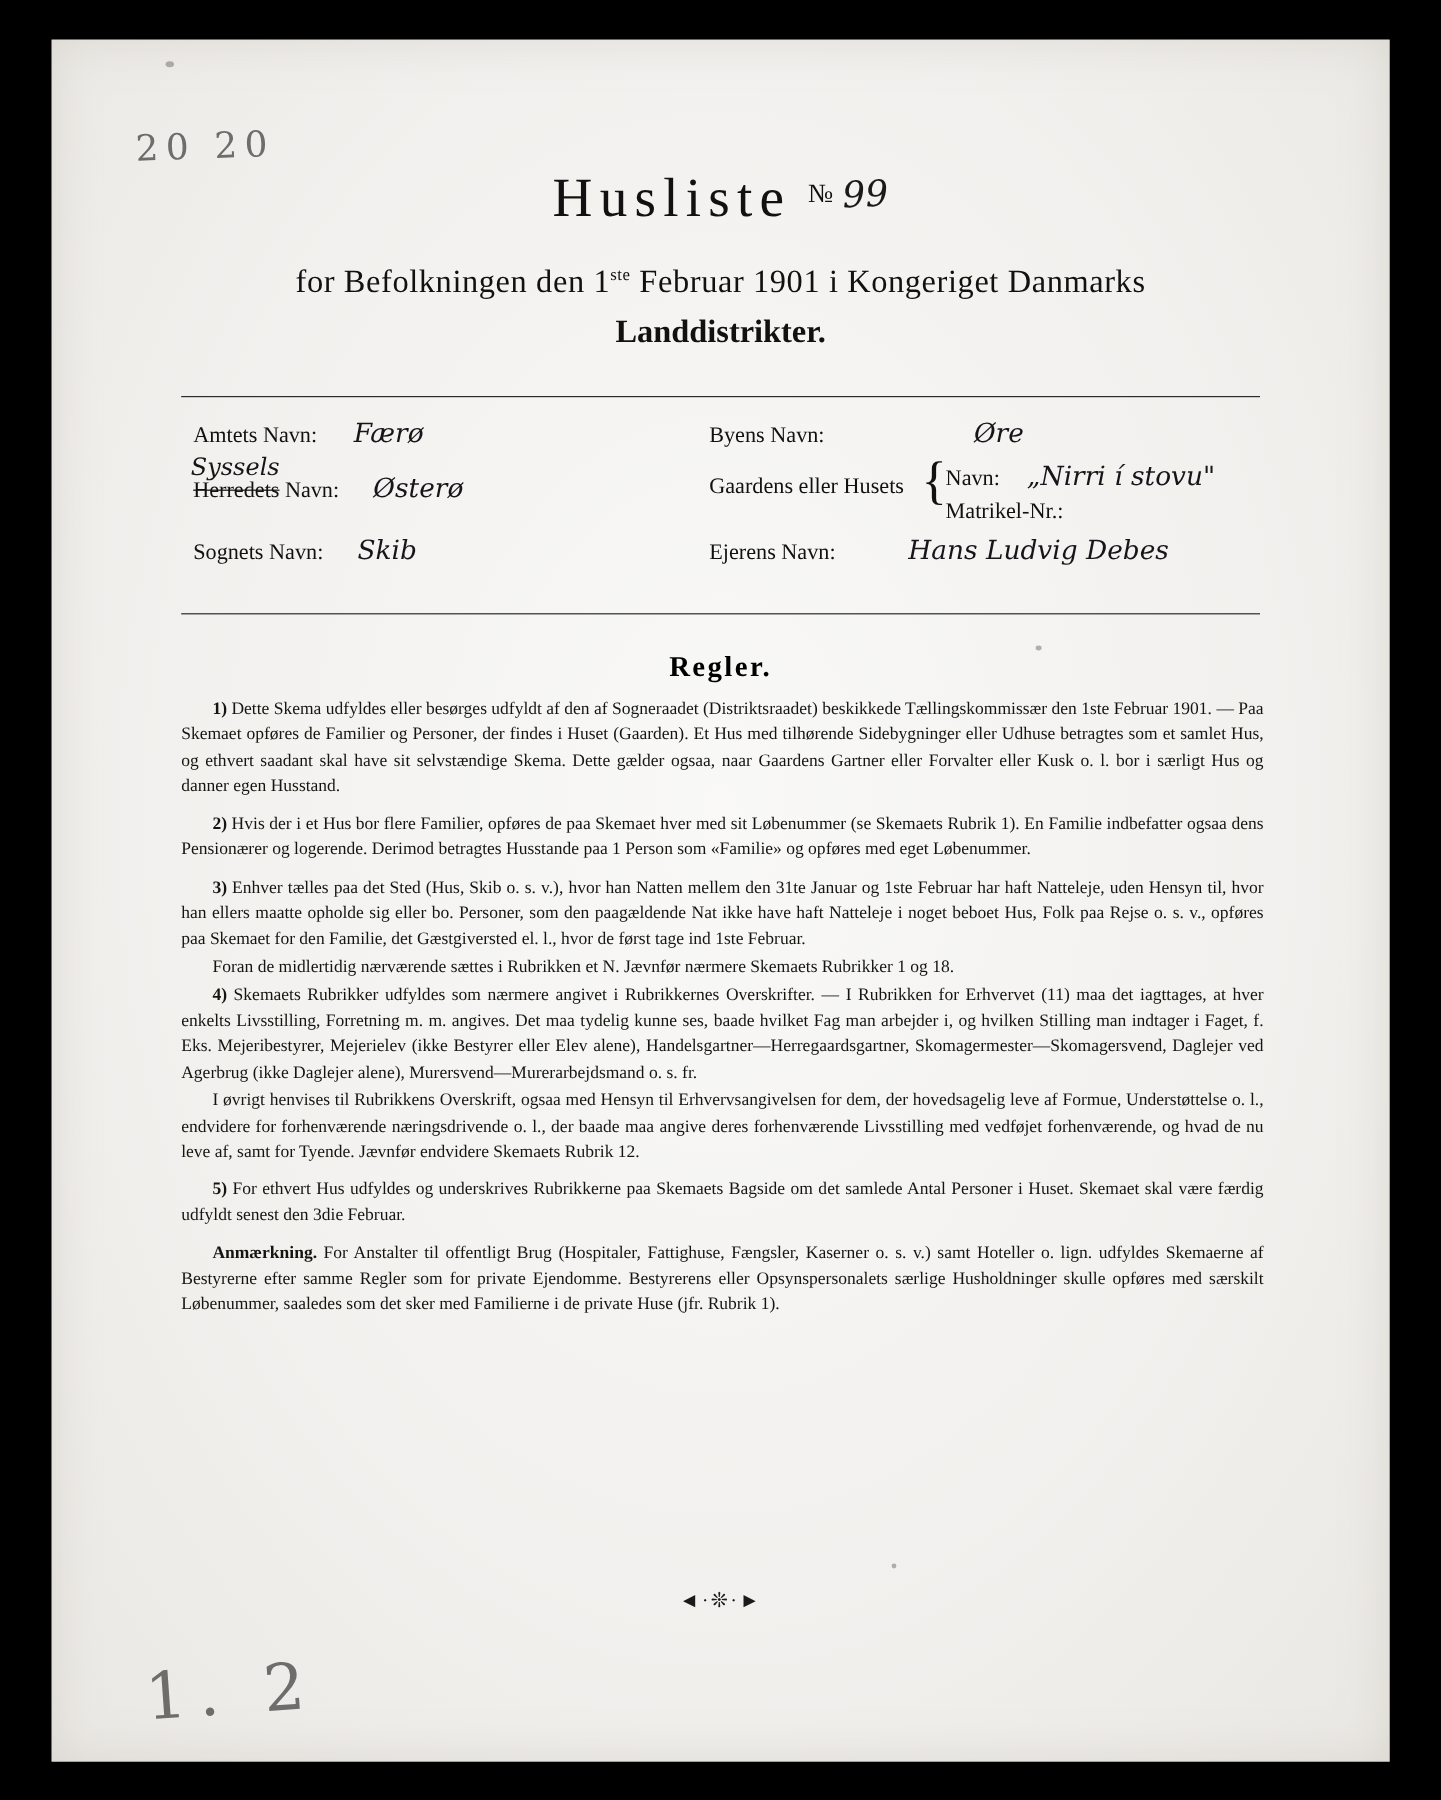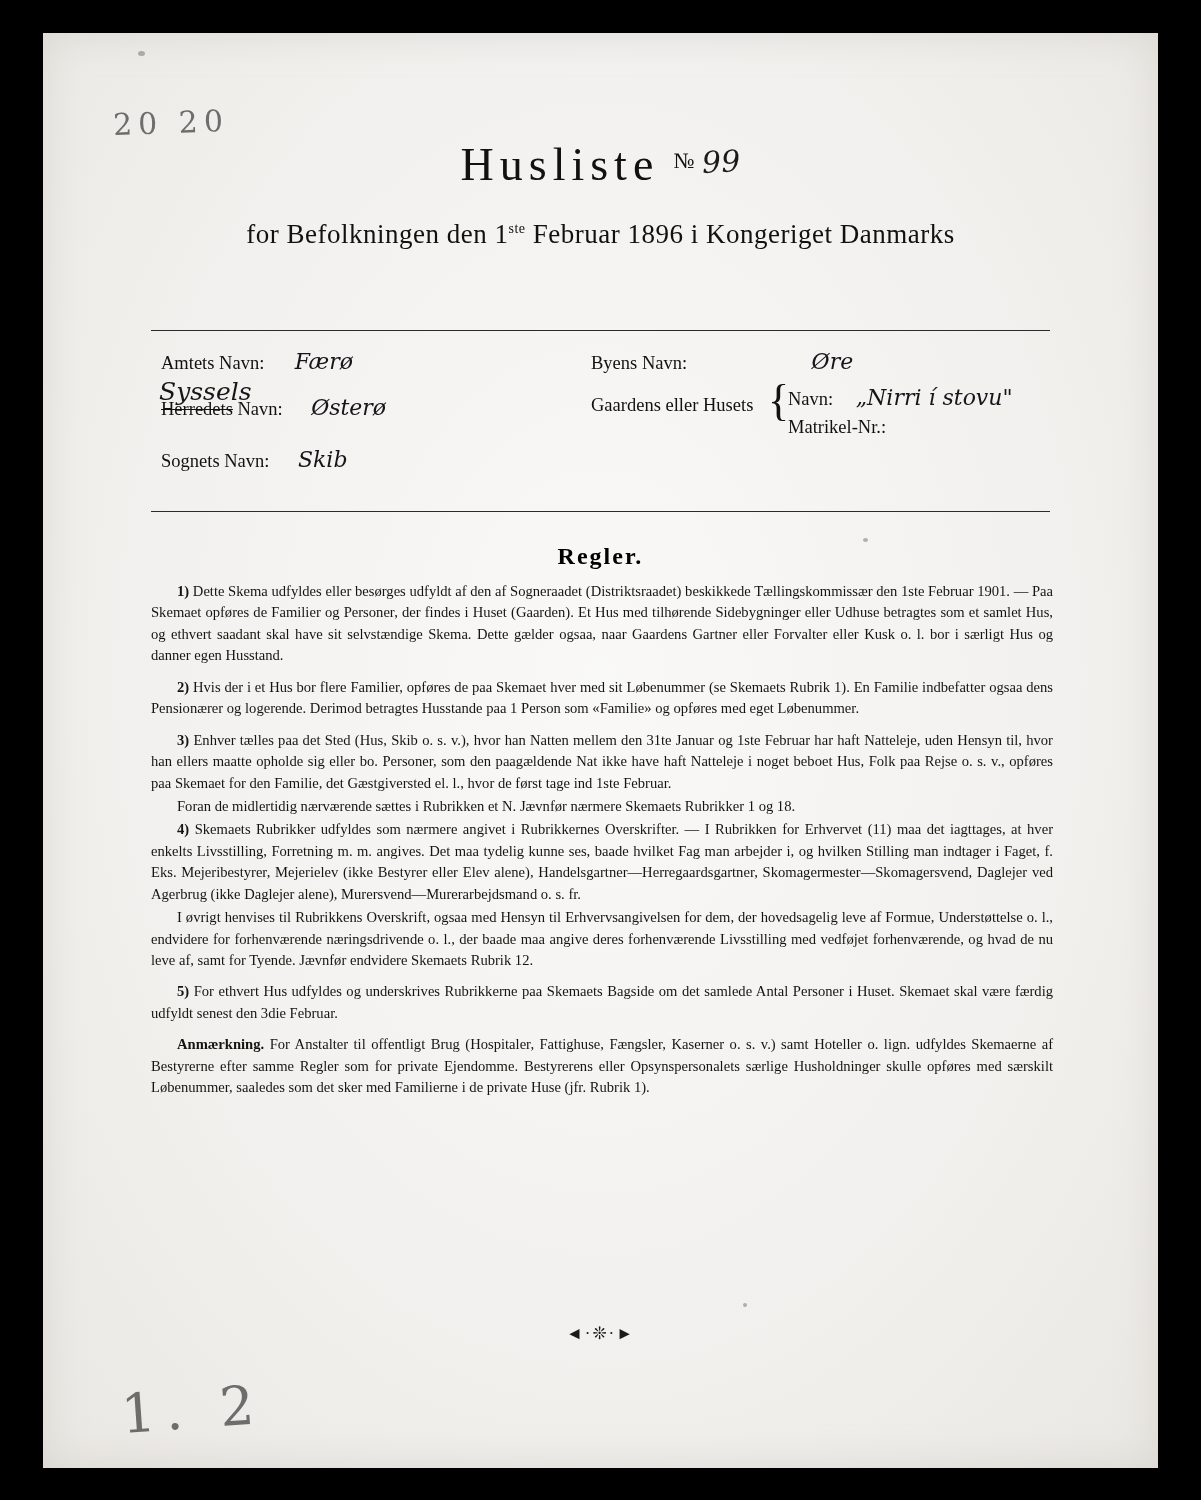--- a/index.html
+++ b/index.html
@@ -134,21 +134,21 @@
     position: absolute;
     white-space: nowrap;
   }
   .fld .lbl { font-size: 18.5px; }
   .hand {
     font-family: "DejaVu Serif", serif;
     font-style: italic;
     font-size: 22px;
     color: #15151a;
   }
-  .hand-sm { font-size: 25px; }
+  .hand-sm { font-size: 20px; }
   .strike {
     text-decoration: line-through;
   }
   .brace {
     position: absolute;
     font-size: 44px;
     line-height: 40px;
     color: #111;
   }
 
@@ -209,22 +209,23 @@
     <div class="speck" style="left:700px;top:1270px;width:4px;height:4px;"></div>
 
     <div class="pencil pencil-top">20 20</div>
     <div class="pencil pencil-bottom">1. 2</div>
 
     <div class="title-row">
       <span class="main-title">Husliste</span><span class="no-mark">№</span><span class="house-number">99</span>
     </div>
 
     <div class="subtitle">
-      <span>for Befolkningen den 1</span><sup>ste</sup><span> Februar 1896 i Kongeriget Danmarks</span>
+      <span>for Befolkningen den 1</span><sup>ste</sup><span> Februar 1901 i Kongeriget Danmarks</span>
     </div>
+    <div class="subtitle2">Landdistrikter.</div>
 
     <div class="rule rule-top"></div>
 
     <div class="fields">
 
       <div class="fld" style="left:10px; top:4px;">
         <span class="lbl">Amtets Navn:</span>
         <span class="hand" style="margin-left:26px;">Færø</span>
       </div>
 
@@ -251,20 +252,24 @@
       <div class="brace" style="left:617px; top:36px;">{</div>
       <div class="fld" style="left:637px; top:40px;">
         <span class="lbl">Navn:</span>
         <span class="hand" style="margin-left:18px;">„Nirri í stovu"</span>
       </div>
       <div class="fld" style="left:637px; top:68px;">
         <span class="lbl">Matrikel-Nr.:</span>
         <span class="hand" style="margin-left:12px;"></span>
       </div>
 
+      <div class="fld" style="left:440px; top:102px;">
+        <span class="lbl">Ejerens Navn:</span>
+        <span class="hand" style="margin-left:56px;">Hans Ludvig Debes</span>
+      </div>
     </div>
 
     <div class="rule rule-bottom"></div>
 
     <div class="regler-title">Regler.</div>
 
     <div class="rules">
       <p class="indent">
         <span class="num">1)</span>
         <span>Dette Skema udfyldes eller besørges udfyldt af den af Sogneraadet (Distriktsraadet) beskikkede Tællingskommissær den 1ste Februar 1901. — Paa Skemaet opføres de Familier og Personer, der findes i Huset (Gaarden). Et Hus med tilhørende Sidebygninger eller Udhuse betragtes som et samlet Hus, og ethvert saadant skal have sit selvstændige Skema. Dette gælder ogsaa, naar Gaardens Gartner eller Forvalter eller Kusk o. l. bor i særligt Hus og danner egen Husstand.</span>

